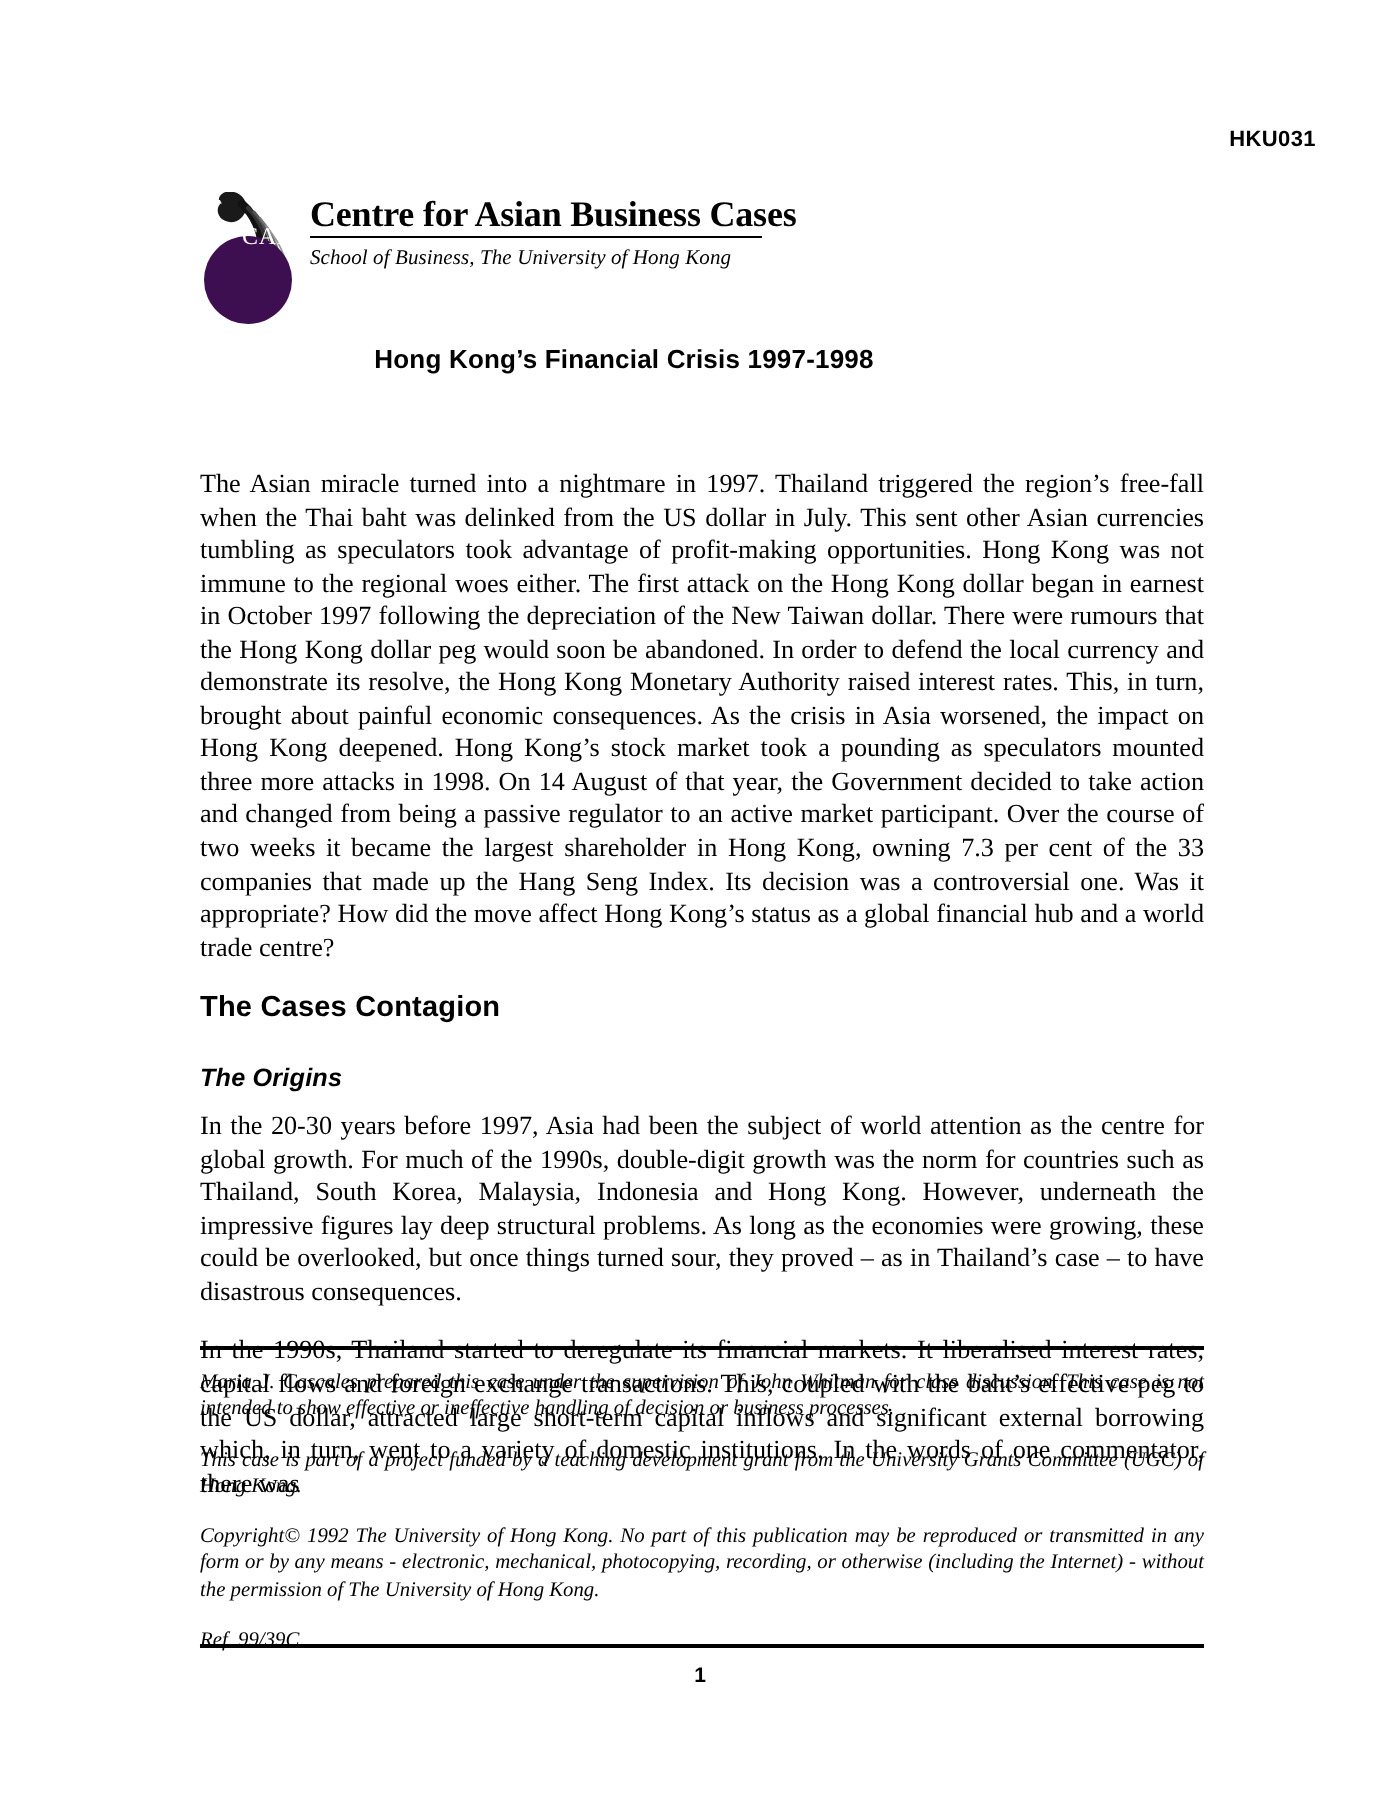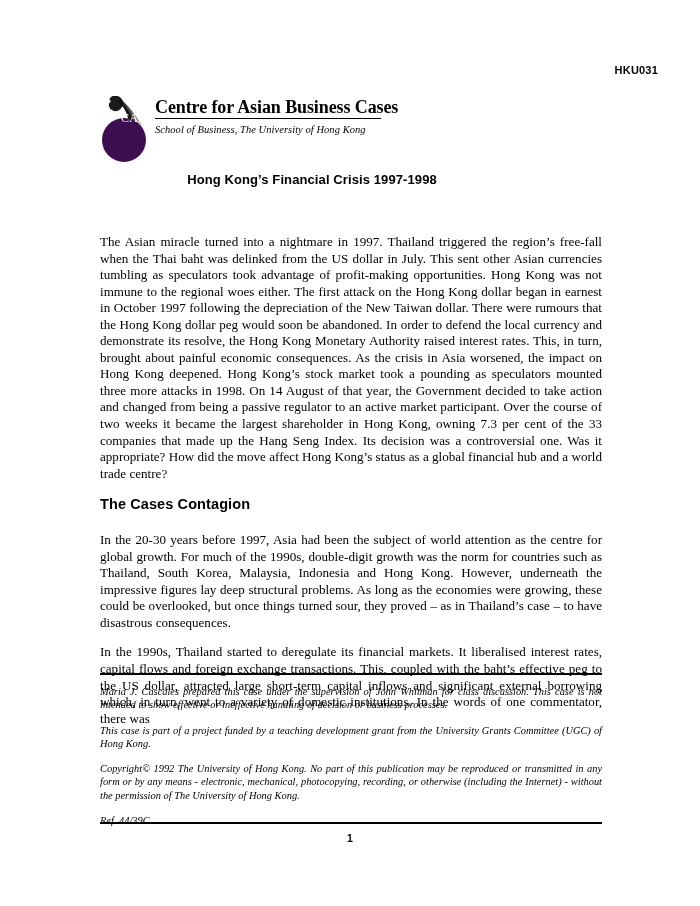--- a/index.html
+++ b/index.html
@@ -230,29 +230,30 @@
       <div class="logo-rule"></div>
       <div class="logo-tag">School of Business, The University of Hong Kong</div>
     </div>
   </div>
 
   <div class="doc-title">Hong Kong’s Financial Crisis 1997-1998</div>
 
   <div class="body-col">
     <p class="para">The Asian miracle turned into a nightmare in 1997.  Thailand triggered the region’s free-fall when the Thai baht was delinked from the US dollar in July.  This sent other Asian currencies tumbling as speculators took advantage of profit-making opportunities. Hong Kong was not immune to the regional woes either.  The first attack on the Hong Kong dollar began in earnest in October 1997 following the depreciation of the New Taiwan dollar.  There were rumours that the Hong Kong dollar peg would soon be abandoned.  In order to defend the local currency and demonstrate its resolve, the Hong Kong Monetary Authority raised interest rates.  This, in turn, brought about painful economic consequences.  As the crisis in Asia worsened, the impact on Hong Kong deepened.  Hong Kong’s stock market took a pounding as speculators mounted three more attacks in 1998.  On 14 August of that year, the Government decided to take action and changed from being a passive regulator to an active market participant.  Over the course of two weeks it became the largest shareholder in Hong Kong, owning 7.3 per cent of the 33 companies that made up the Hang Seng Index.  Its decision was a controversial one. Was it appropriate? How did the move affect Hong Kong’s status as a global financial hub and a world trade centre?</p>
     <h2 class="sect">The Cases Contagion</h2>
+    <h3 class="subsect">The Origins</h3>
     <p class="para">In the 20-30 years before 1997, Asia had been the subject of world attention as the centre for global growth.  For much of the 1990s, double-digit growth was the norm for countries such as Thailand, South Korea, Malaysia, Indonesia and Hong Kong.  However, underneath the impressive figures lay deep structural problems.  As long as the economies were growing, these could be overlooked, but once things turned sour, they proved – as in Thailand’s case – to have disastrous consequences.</p>
     <p class="para">In the 1990s, Thailand started to deregulate its financial markets. It liberalised interest rates, capital flows and foreign exchange transactions.  This, coupled with the baht’s effective peg to the US dollar, attracted large short-term capital inflows and significant external borrowing which, in turn, went to a variety of domestic institutions.  In the words of one commentator, there was</p>
   </div>
 
   <div class="foot-rule"></div>
 
   <div class="footnotes">
     <p>Maria J. Cascales prepared this case under the supervision of John Whitman for class discussion.  This case is not intended to show effective or ineffective handling of decision or business processes.</p>
     <p>This case is part of a project funded by a teaching development grant from the University Grants Committee (UGC) of Hong Kong.</p>
     <p>Copyright© 1992 The University of Hong Kong. No part of this publication may be reproduced or transmitted in any form or by any means - electronic, mechanical, photocopying, recording, or otherwise (including the Internet) - without the permission of The University of Hong Kong.</p>
-    <p>Ref. 44/39C</p>
+    <p>Ref. 99/39C</p>
   </div>
 
   <div class="bottom-rule"></div>
   <div class="page-num">1</div>
 
 </div>
 
 </body></html>

